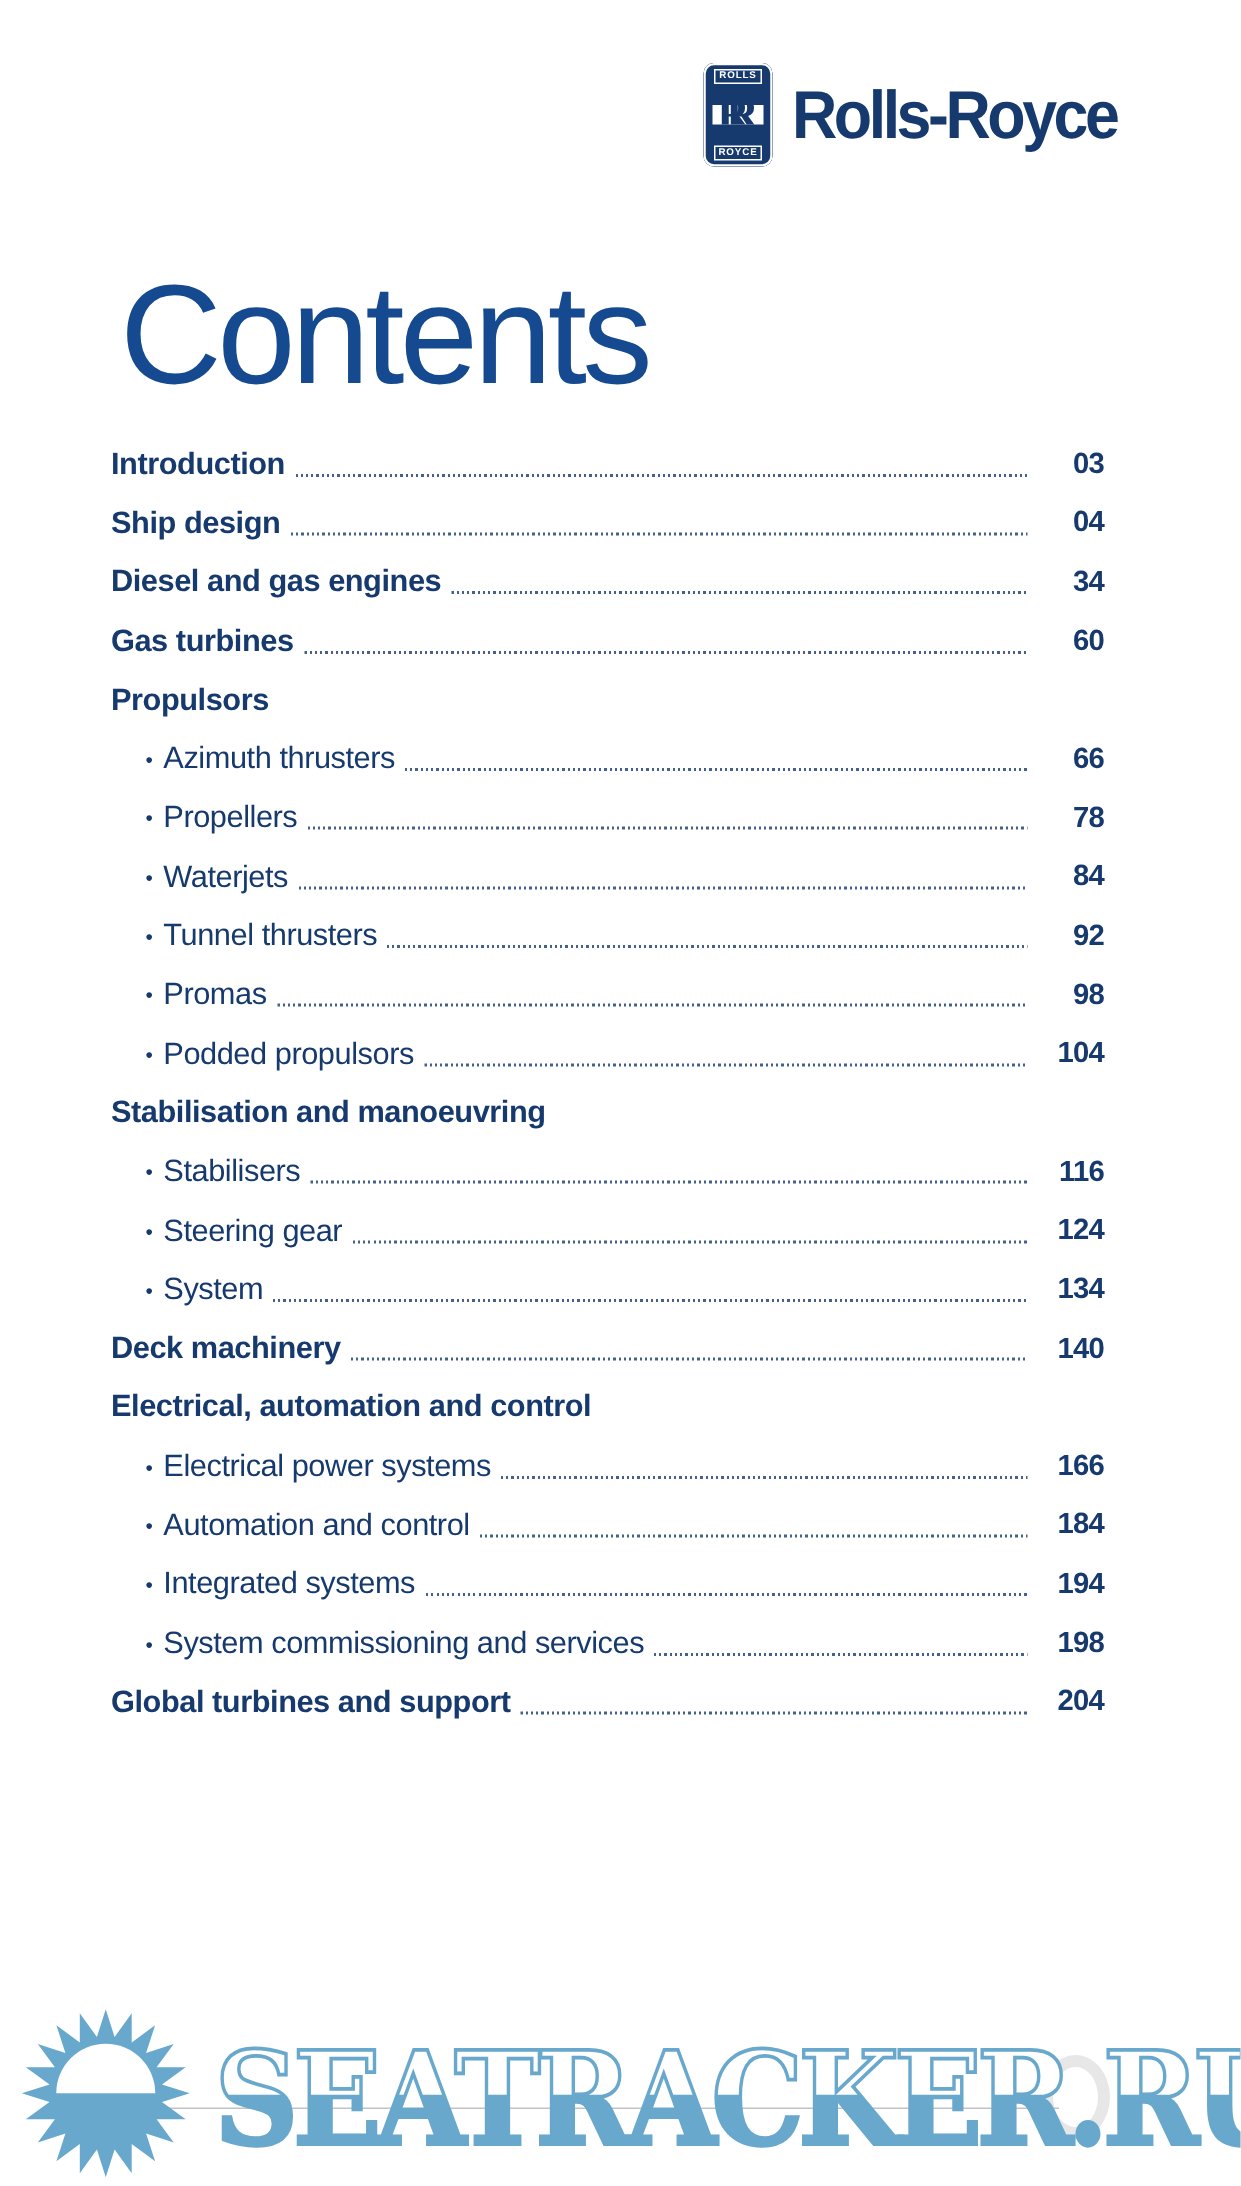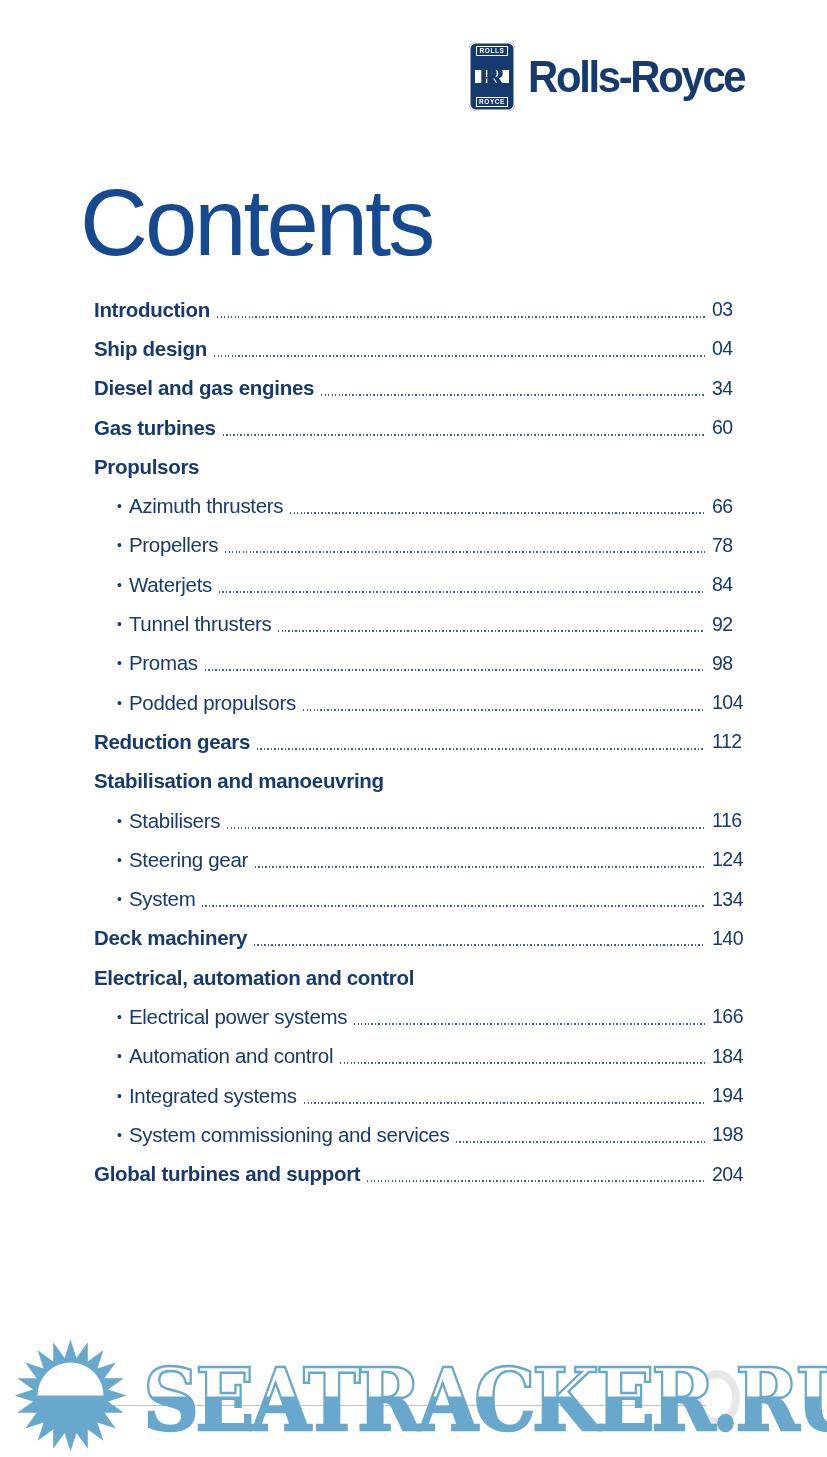--- a/index.html
+++ b/index.html
@@ -41,37 +41,37 @@
     font-size:45px;font-weight:700;color:var(--navy);letter-spacing:-2.5px;
     transform:scaleX(.93);transform-origin:left center;white-space:nowrap;
   }
   
   .page-title{
     position:absolute;left:80px;top:176px;
     font-size:94px;font-weight:400;color:var(--title-blue);
     letter-spacing:-3px;line-height:1;
   }
   
-  .toc{position:absolute;left:94px;top:290px;width:662px;}
+  .toc{position:absolute;left:74px;top:290px;width:662px;}
   .toc-row{display:flex;align-items:center;height:39.3px;}
   .toc-row .bullet{display:none;}
   .toc-row.sub{padding-left:23px;}
   .toc-row.sub .bullet{
     display:inline-block;color:var(--navy);font-size:14px;margin-right:7px;line-height:1;
   }
   .toc-row .label{
     font-size:20.5px;color:var(--navy);letter-spacing:-0.3px;white-space:nowrap;
   }
   .toc-row.top .label{font-weight:700;}
   .leader{
     flex:1;height:2px;margin:14px 7px 0 7px;
     background-image:repeating-linear-gradient(to right,var(--leader) 0 1.4px,transparent 1.4px 3.5px);
   }
   .pagenum{
-    width:44px;font-weight:400;font-size:19.5px;color:var(--navy);
+    width:44px;text-align:right;font-weight:700;font-size:19.5px;color:var(--navy);
     letter-spacing:-0.5px;
   }
   .toc-row.nopage .leader,.toc-row.nopage .pagenum{visibility:hidden;}
   
   .footer-line{
     position:absolute;left:70px;top:1405px;width:636px;height:1px;
     background:var(--line-gray);opacity:.85;
   }
   .faint-ellipse{
     position:absolute;left:694px;top:1370px;width:46px;height:56px;
@@ -164,26 +164,20 @@
     <span class="label">Promas</span>
     <span class="leader"></span>
     <span class="pagenum">98</span>
   </div>
     <div class="toc-row sub">
     <span class="bullet">•</span>
     <span class="label">Podded propulsors</span>
     <span class="leader"></span>
     <span class="pagenum">104</span>
   </div>
-    <div class="toc-row top">
-
-    <span class="label">Reduction gears</span>
-    <span class="leader"></span>
-    <span class="pagenum">112</span>
-  </div>
     <div class="toc-row top nopage">
 
     <span class="label">Stabilisation and manoeuvring</span>
     <span class="leader"></span>
     <span class="pagenum"></span>
   </div>
     <div class="toc-row sub">
     <span class="bullet">•</span>
     <span class="label">Stabilisers</span>
     <span class="leader"></span>

